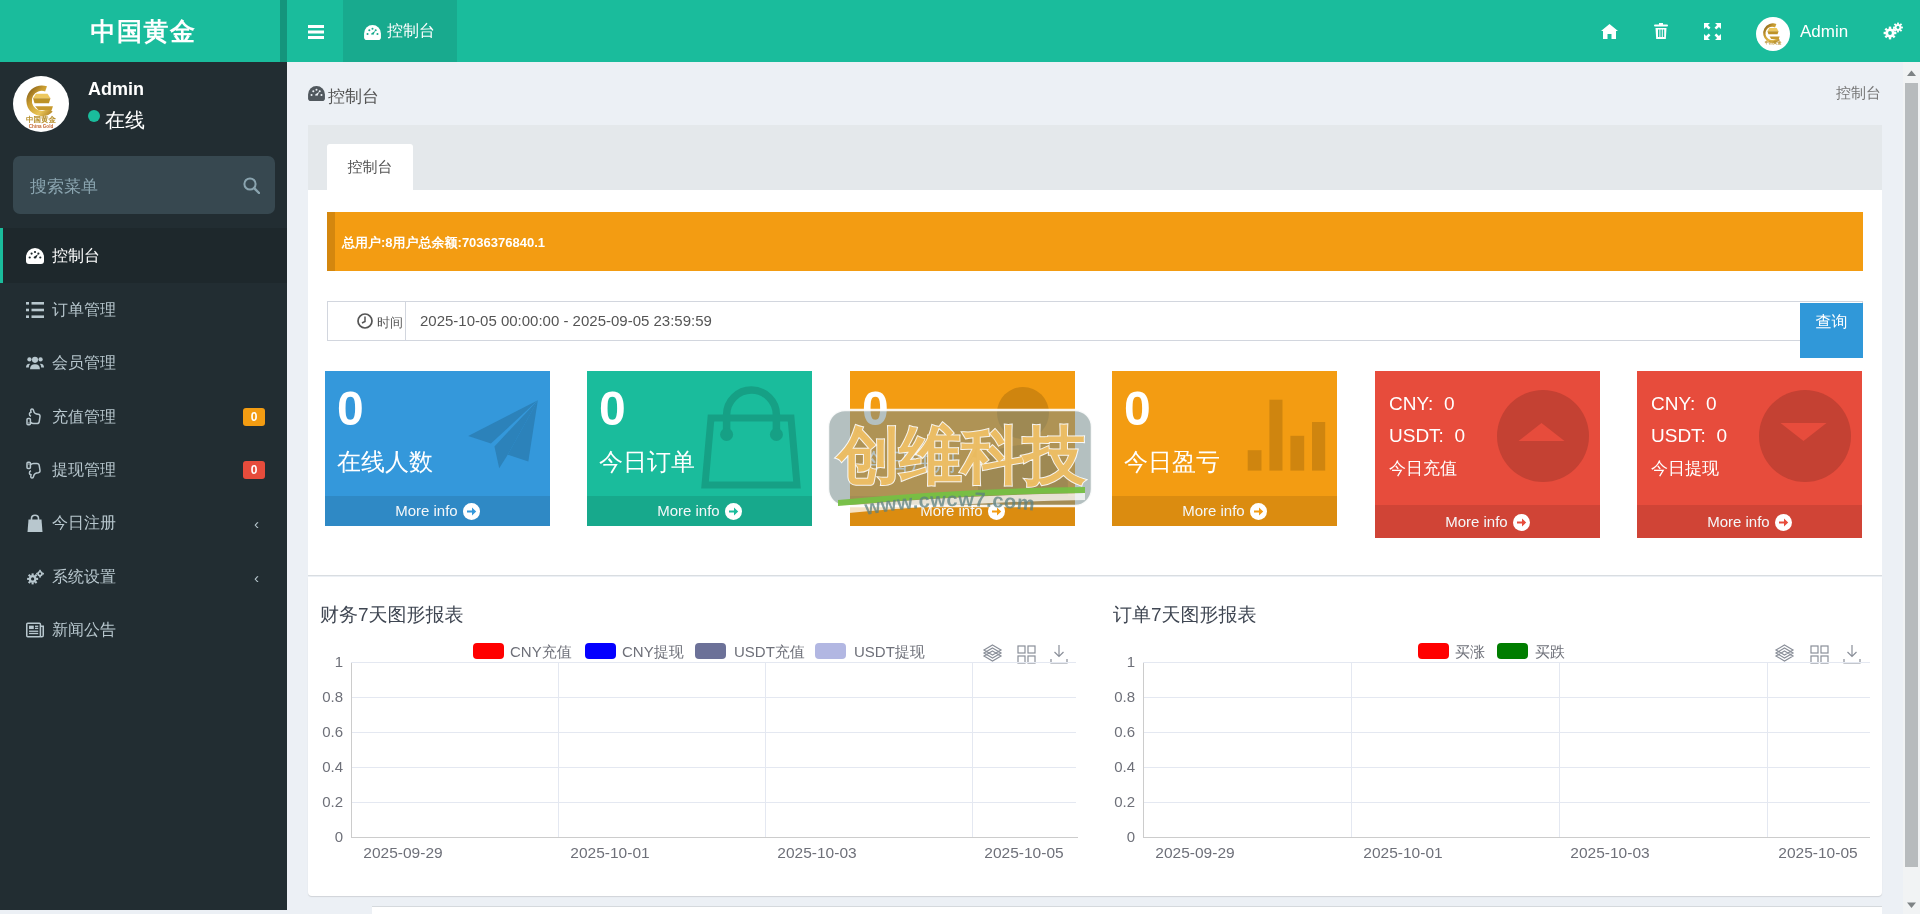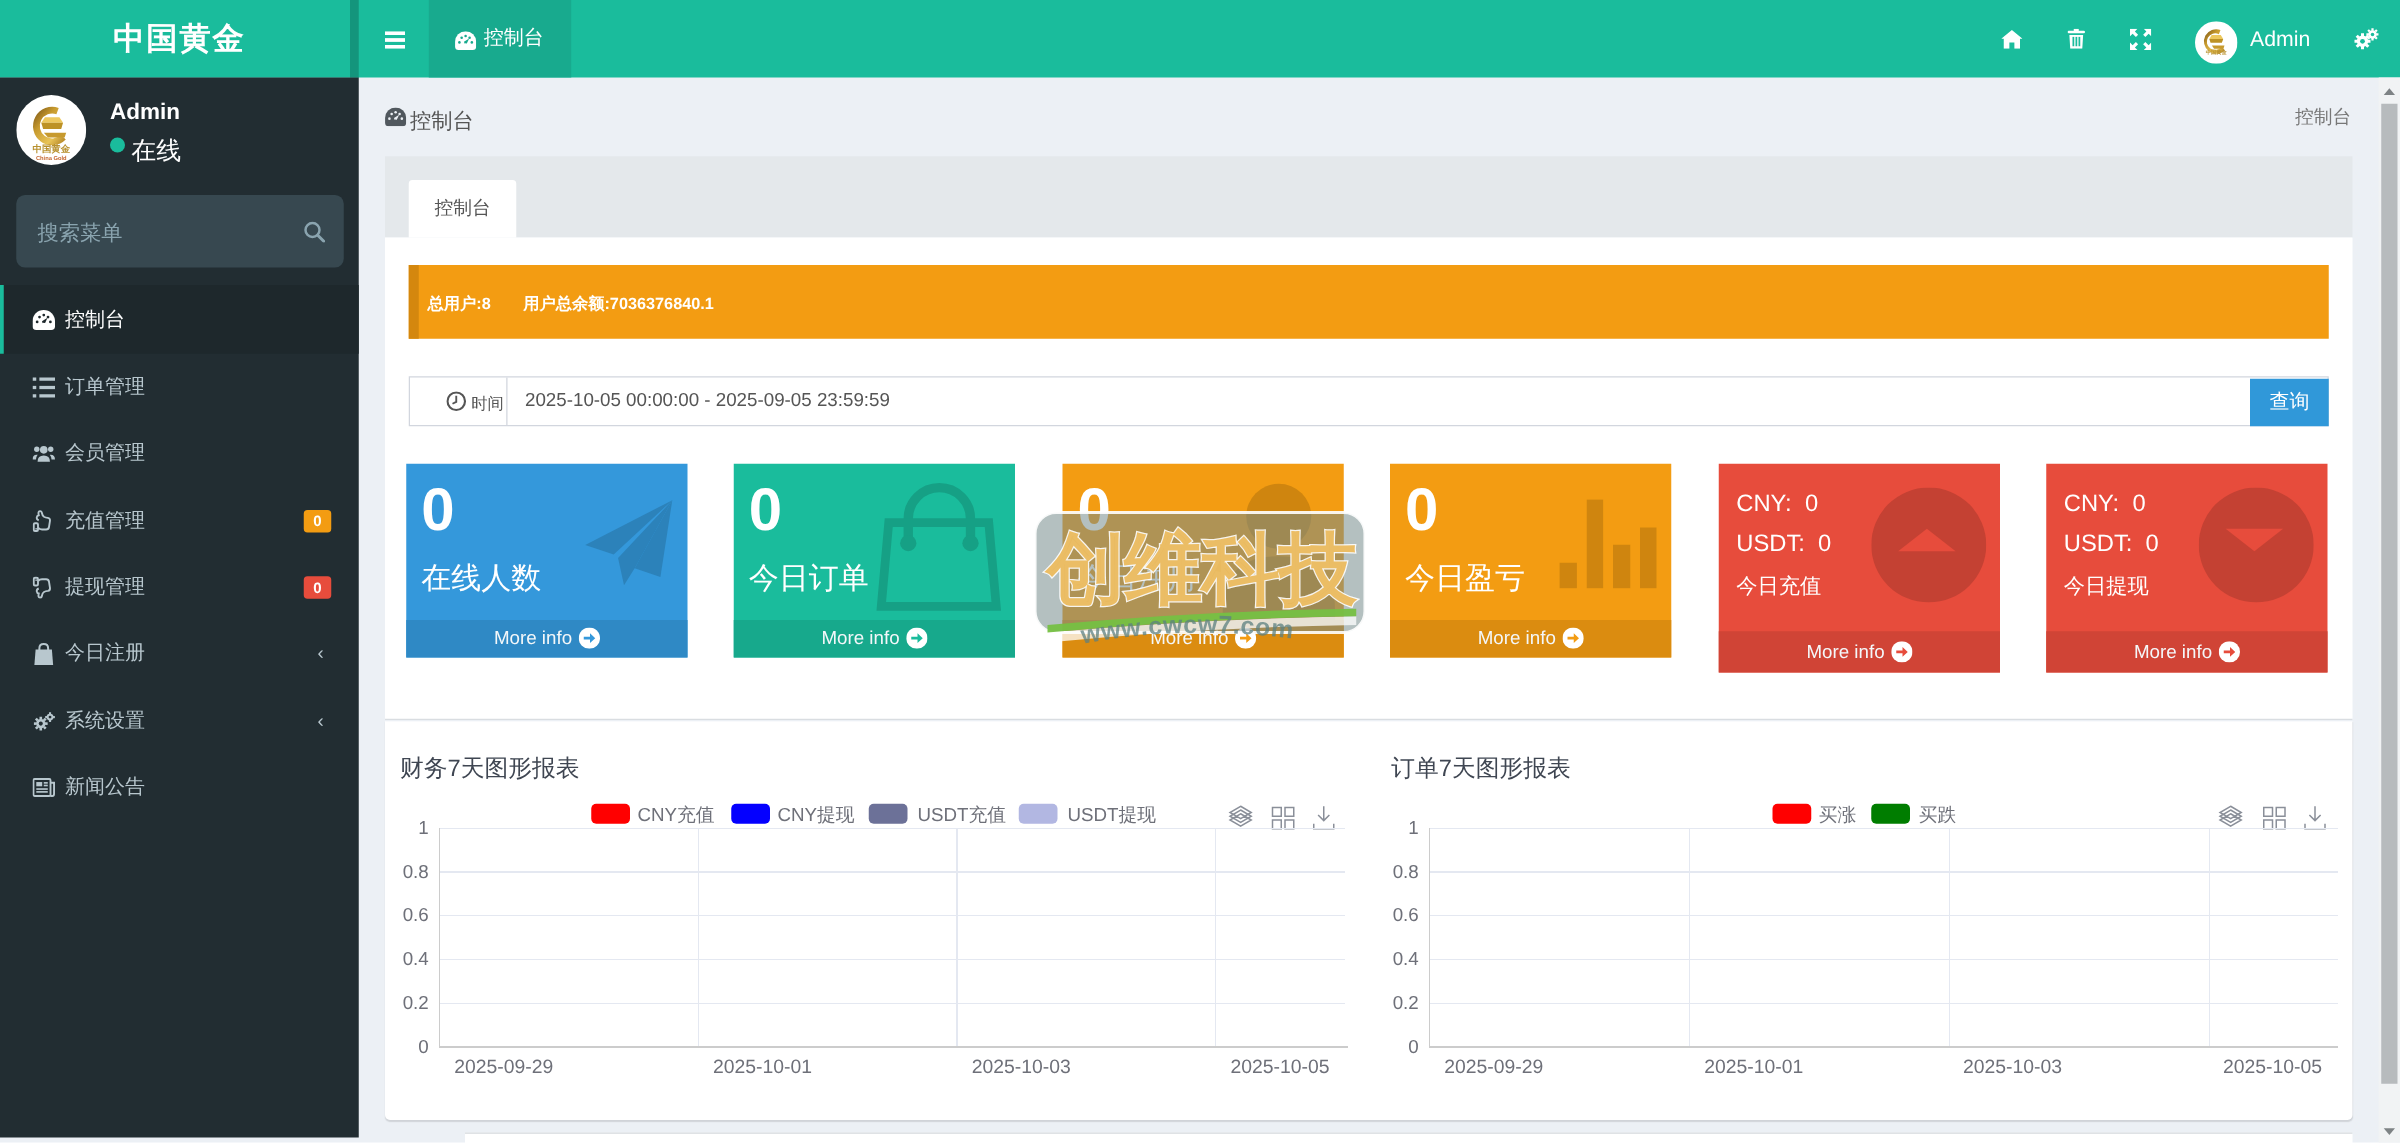--- a/index.html
+++ b/index.html
@@ -36,21 +36,21 @@
 #tabact{left:327px;top:144px;width:86px;height:46px;background:#fff;border-radius:3px 3px 0 0;
   color:#555;font-size:15px;text-align:center;line-height:46px;}
 #panel1{left:308px;top:190px;width:1574px;height:385px;background:#fff;border-bottom:1px solid #d9dde1;}
 #banner{left:327px;top:212px;width:1536px;height:59px;background:#f39c12;border-left:8px solid #d4870e;
   box-sizing:border-box;}
 #banner .t{position:absolute;left:7px;top:22px;color:#fff;font-size:13px;font-weight:bold;}
 #timerow{left:327px;top:301px;width:1536px;height:40px;background:#fff;border:1px solid #d2d6de;box-sizing:border-box;}
 #timelabel{position:absolute;left:0;top:0;width:77px;height:38px;border-right:1px solid #d2d6de;}
 #timelabel span{position:absolute;left:49px;top:12px;color:#555;font-size:13px;white-space:nowrap;}
 #timeval{position:absolute;left:92px;top:10px;color:#555;font-size:15px;}
-#qbtn{left:1800px;top:303px;width:63px;height:38px;background:#3098d9;color:#fff;font-size:16px;
+#qbtn{left:1800px;top:303px;width:63px;height:55px;background:#3098d9;color:#fff;font-size:16px;
   text-align:center;line-height:38px;}
 
 .sbox{position:absolute;top:371px;width:225px;color:#fff;}
 .sbox .num{position:absolute;left:12px;top:10px;font-size:48px;font-weight:bold;}
 .sbox .lab{position:absolute;left:12px;top:75px;font-size:24px;}
 .sbox .foot{position:absolute;left:0;width:225px;text-align:center;font-size:15px;color:#f4f7f9;}
 .sbox .ic{position:absolute;}
 
 #panel2{left:308px;top:577px;width:1574px;height:319px;background:#fff;border-radius:0 0 4px 4px;
   box-shadow:0 1px 1px rgba(0,0,0,0.12);}
@@ -291,21 +291,21 @@
       <circle cx="14.3" cy="9.5" r="1.1" fill="#ecf0f5"></circle>
     <path d="M9 13.5 L7.6 9 L12 6.2 L10 10.5 Z" fill="#ecf0f5"></path>
       <circle cx="9" cy="12" r="1.8" fill="#51585e"></circle>
   </svg>
   <div class="abs" id="bc-left" style="left:328px;">控制台</div>
   <div class="abs" id="bc-right">控制台</div>
   <div class="abs" id="tabband"></div>
   <div class="abs" id="tabact">控制台</div>
   <div class="abs" id="panel1"></div>
   <div class="abs" id="banner">
-      <span class="t">总用户:8<span style="padding-left:26px;">用户总余额:7036376840.1</span></span>
+      <span class="t">总用户:8<span style="">用户总余额:7036376840.1</span></span>
     </div>
   <div class="abs" id="timerow">
     <div id="timelabel">
       <svg style="position:absolute;left:29px;top:11px" width="16" height="16" viewBox="0 0 16 16">
         <circle cx="8" cy="8" r="7" fill="none" stroke="#555" stroke-width="1.7"></circle>
         <path d="M8 3.5 L8 8.5 L5 10" fill="none" stroke="#555" stroke-width="1.5"></path>
       </svg>
       <span>时间</span>
     </div>
     <div id="timeval">2025-10-05 00:00:00 - 2025-09-05 23:59:59</div>

